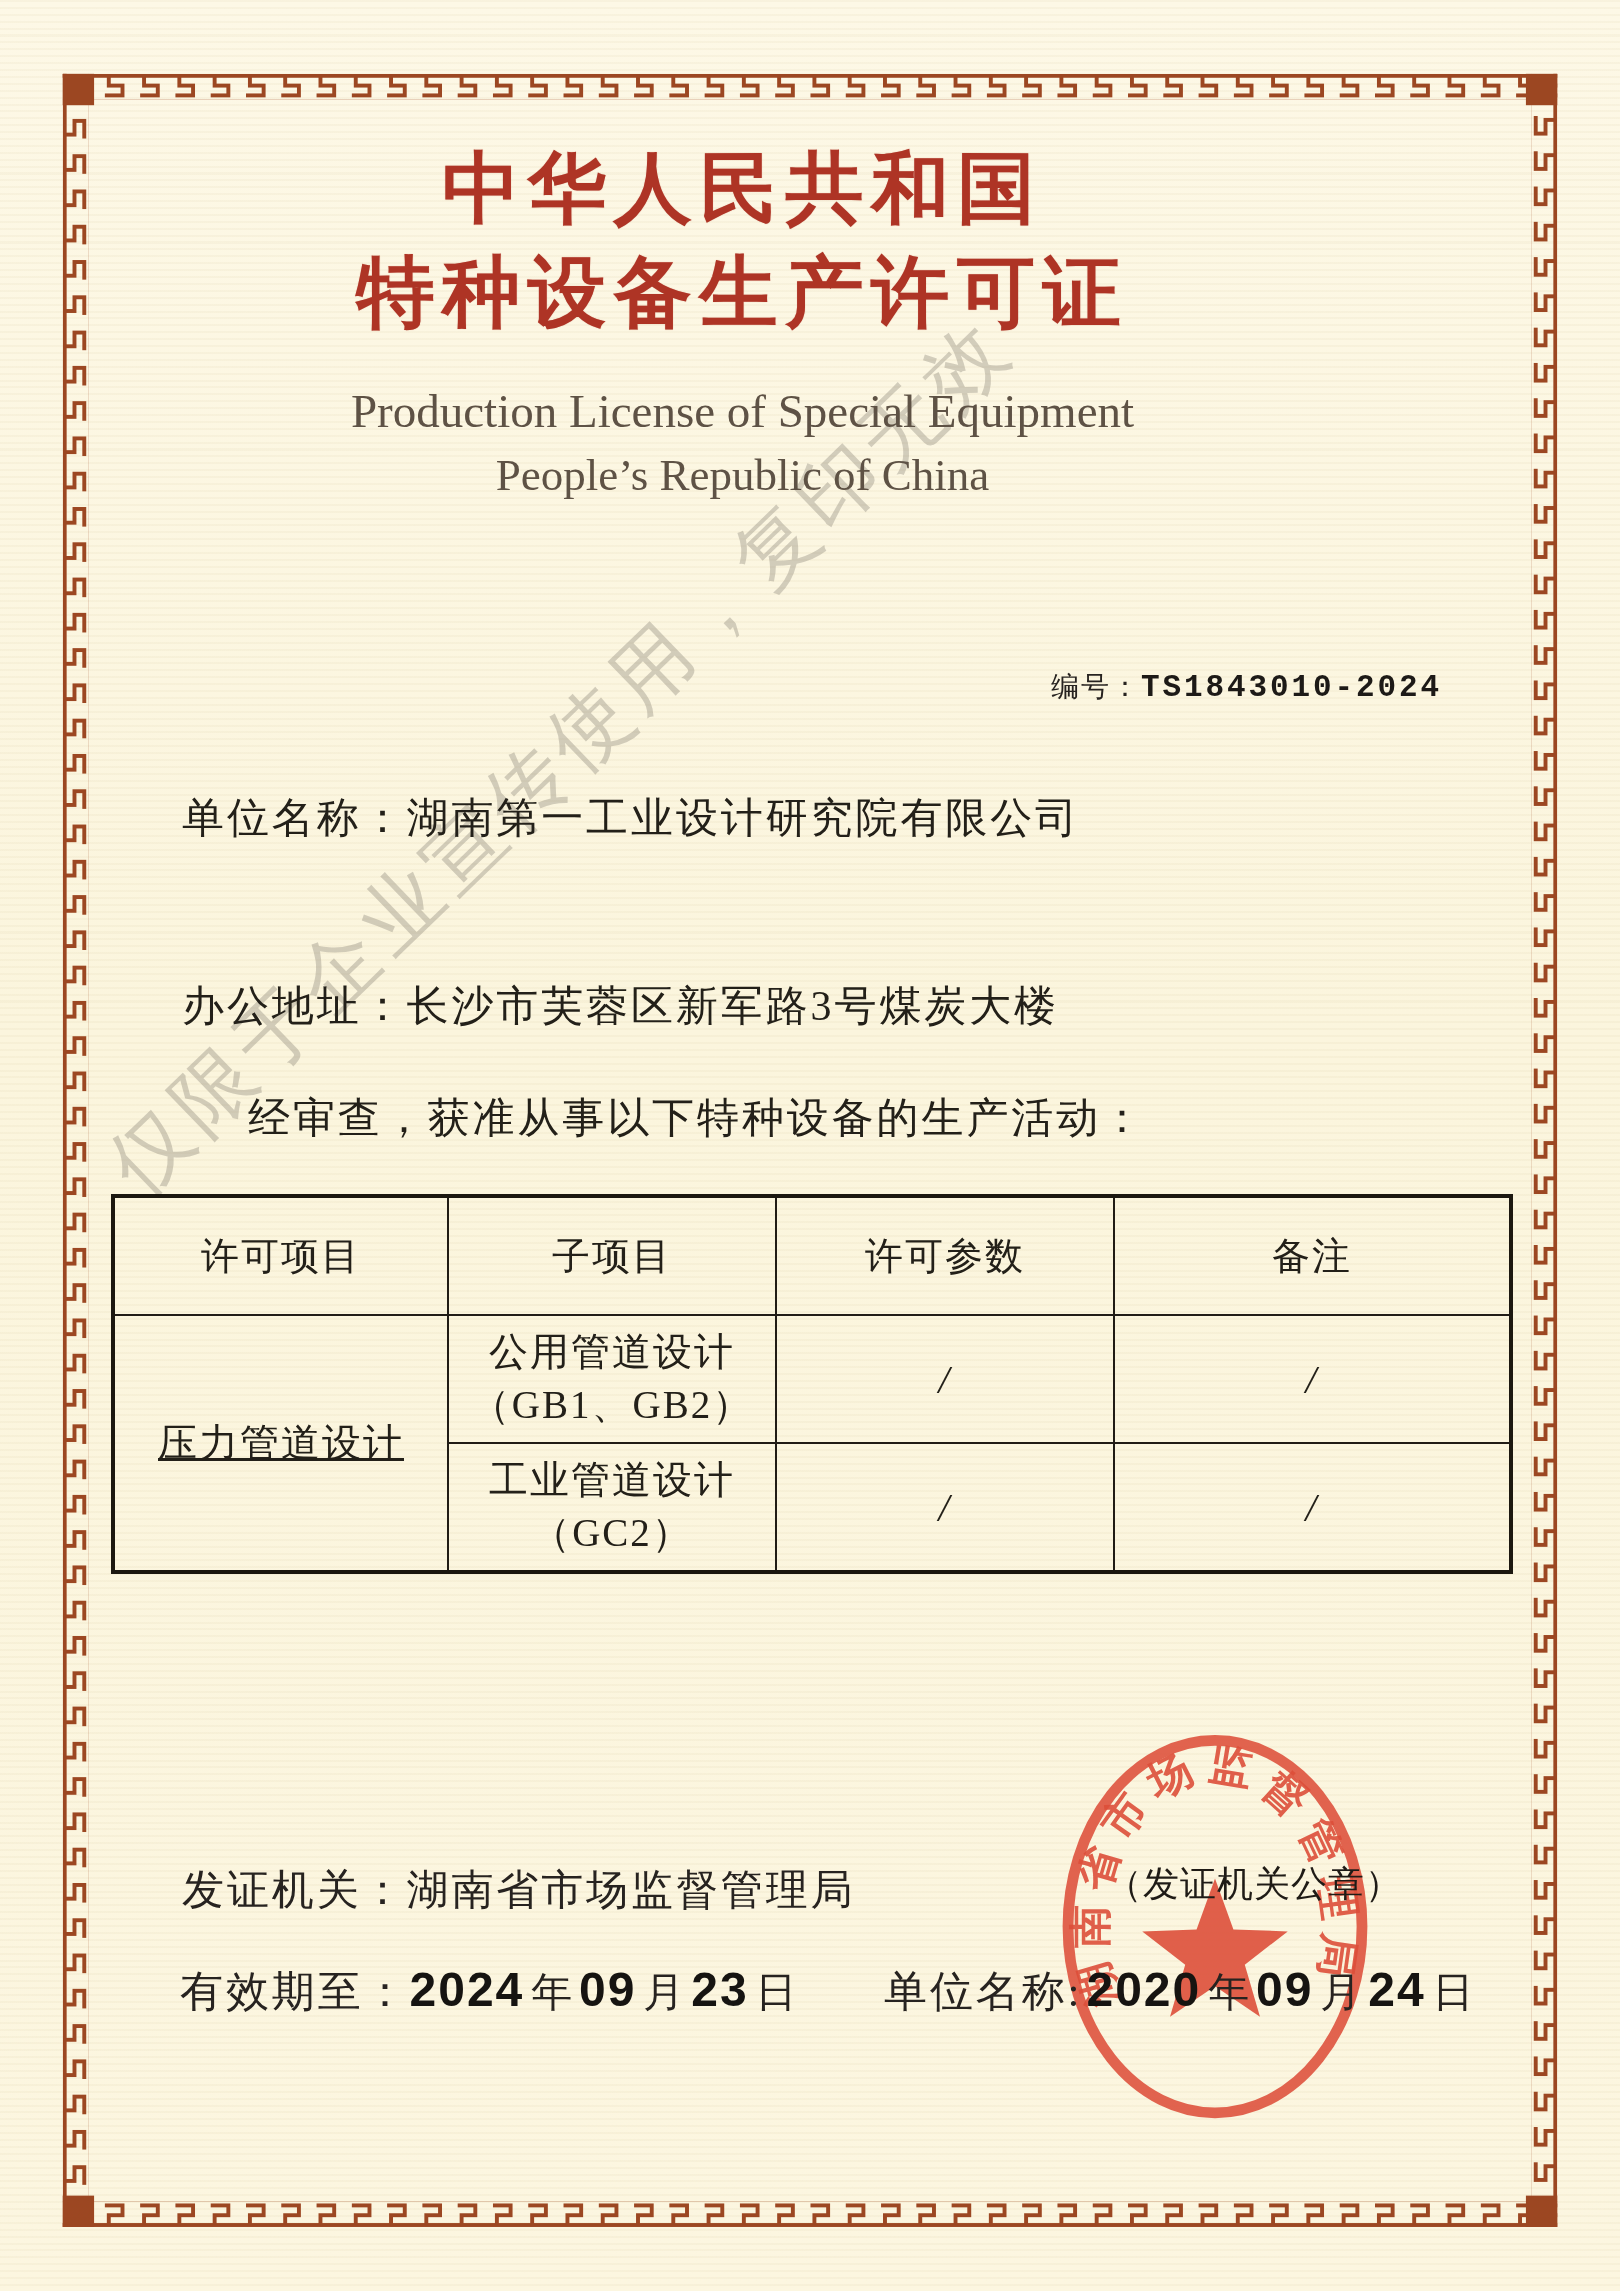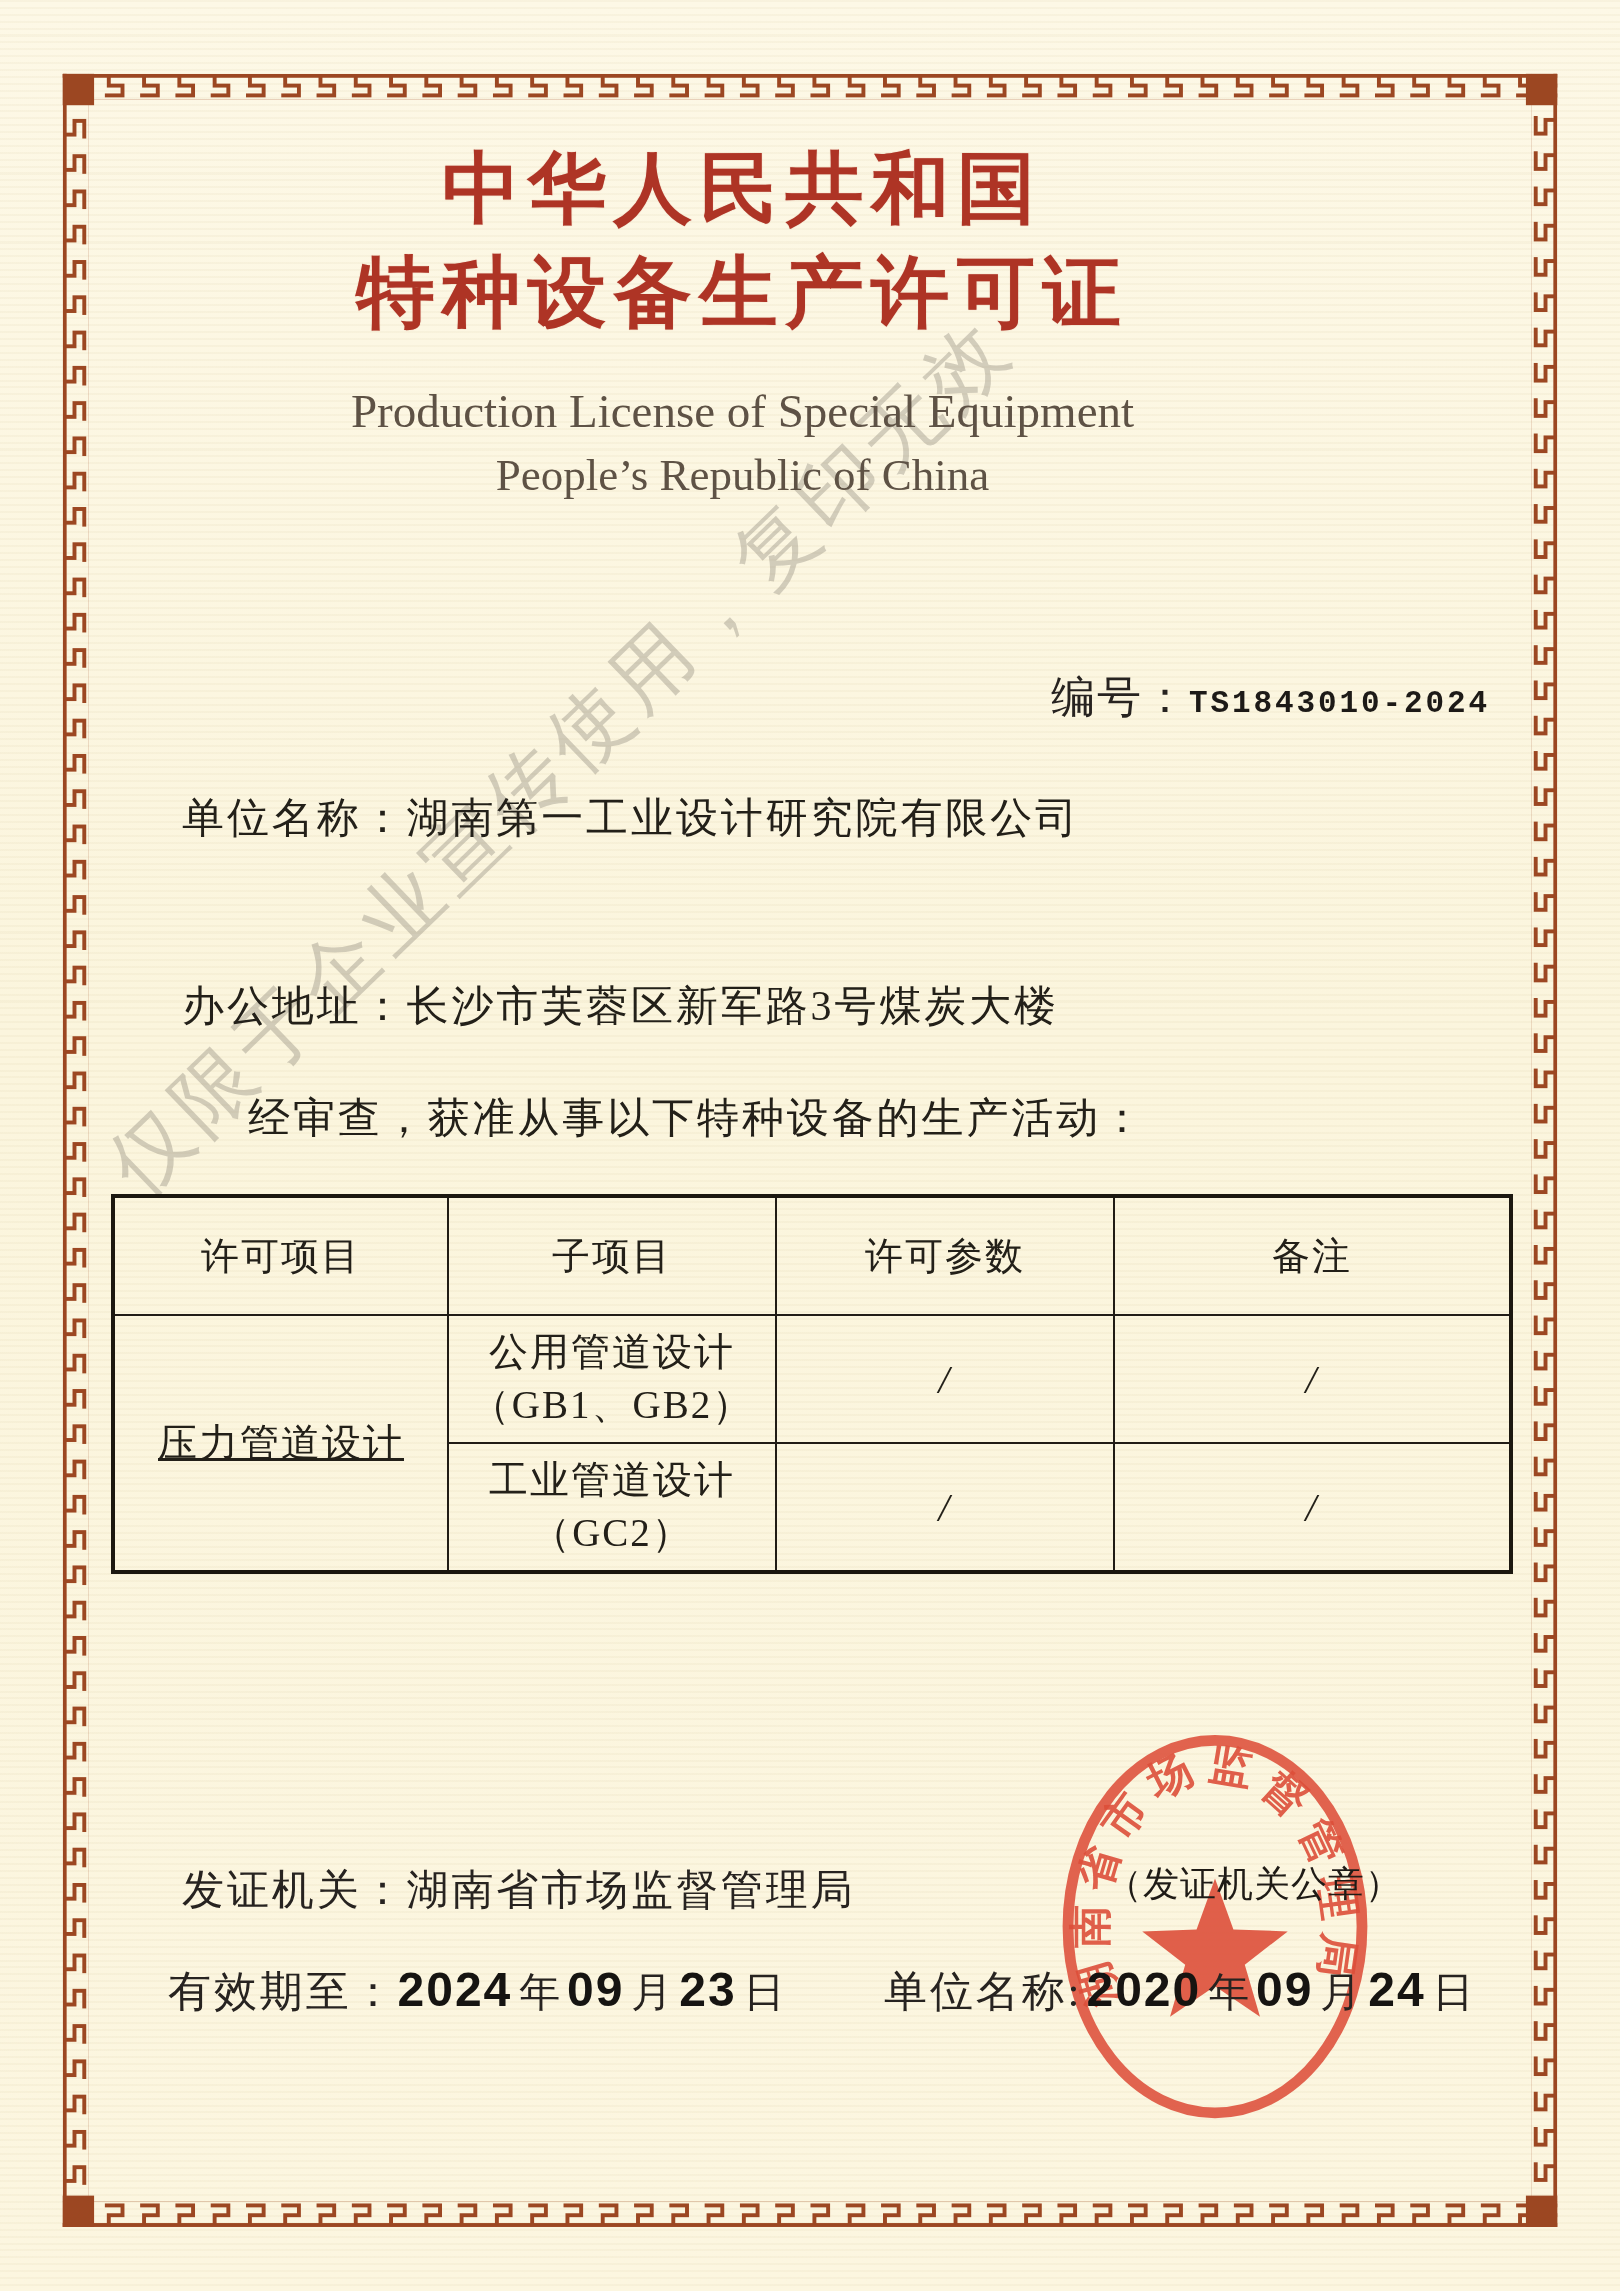--- a/index.html
+++ b/index.html
@@ -33,21 +33,21 @@
     font-weight:700;color:#ae3425;
     font-size:78px;letter-spacing:7.8px;
     text-shadow:0 0 1px rgba(174,52,37,.45);
   }
   .t1{top:137px;}
   .t2{top:241px;}
   .e1{top:384px;font-size:47px;color:#5e5245;}
   .e2{top:449px;font-size:45px;color:#5e5245;}
   
   .license-line{top:668px;left:1051px;z-index:3;white-space:nowrap;}
-  .license-label{font-size:44px;letter-spacing:2px;}
+  .license-label{font-size:28px;letter-spacing:2px;}
   .license-no{
     font-family:"Liberation Mono", monospace;
     font-size:31px;letter-spacing:2.9px;font-weight:700;color:#1d1a17;
   }
   
   .info{left:182px;z-index:3;font-size:42px;letter-spacing:2.9px;white-space:nowrap;color:#232019;}
   .l-company{top:790px;}
   .l-residence{top:894px;}
   .l-office{top:978px;}
   .l-approval{top:1090px;left:235px;margin-left:13px;}
@@ -66,21 +66,21 @@
   .lic-table{border:4.4px solid #1c1810;}
   .hrow td{height:116px;font-size:38px;}
   .brow td{height:126px;}
   .cell-two-line div{line-height:1.35;}
   .slash{font-size:43px;font-style:italic;}
   .proj-cell{font-size:41px;text-decoration:underline;}
   
   .f-issuer{top:1862px;left:182px;font-size:42px;letter-spacing:2.9px;z-index:3;white-space:nowrap;}
   .f-caption{top:1860px;left:1106px;font-size:36px;letter-spacing:1px;z-index:4;white-space:nowrap;color:#1f1b16;}
   .date-line{top:1962px;z-index:4;white-space:nowrap;}
-  .d-valid{left:168px;}
+  .d-valid{left:180px;}
   .d-issue{left:884px;}
   .d-label{font-size:43px;letter-spacing:2.9px;}
   .num{
     font-family:"Liberation Sans", sans-serif;
     font-weight:700;font-size:48px;color:#161411;
     letter-spacing:2px;
   }
   .unit{font-size:41px;margin:0 6.9px;}
   
   .seal{left:1019px;top:1705px;z-index:2;}

